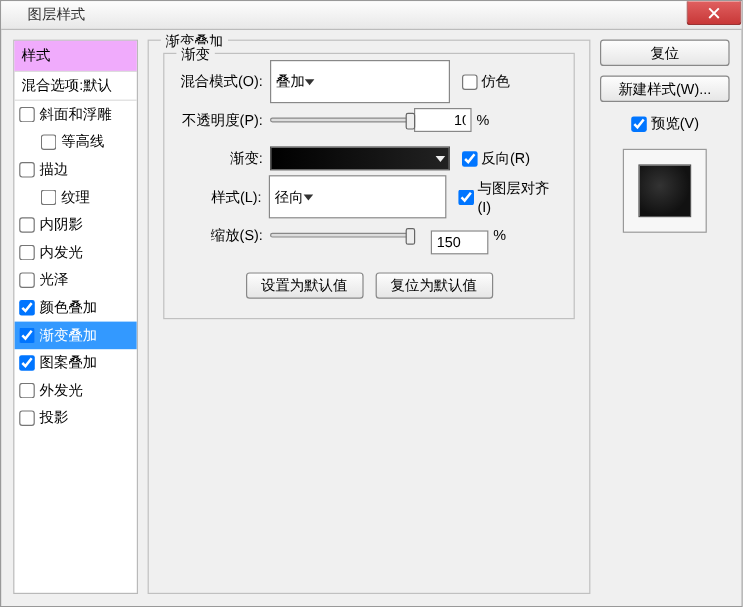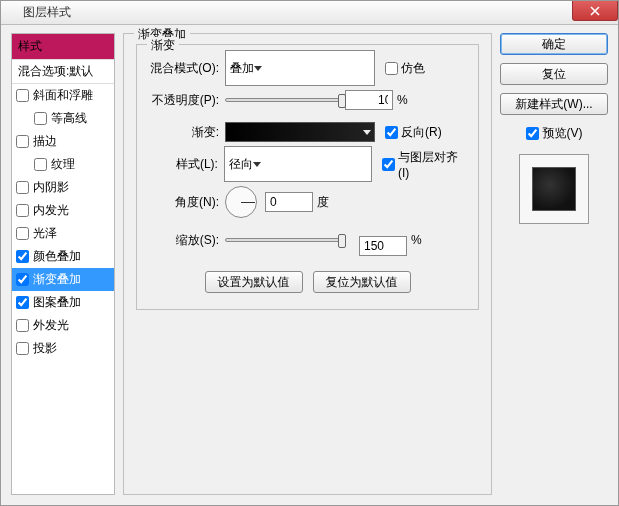--- a/index.html
+++ b/index.html
@@ -5,21 +5,21 @@
 *{box-sizing:border-box;margin:0;padding:0;font-family:"Microsoft YaHei","SimSun",Arial,sans-serif;font-size:12px}
 body{background:#fff}
 .window{width:619px;height:506px;border:1px solid #999;background:#f0f0f0;position:relative}
 .titlebar{height:24px;background:linear-gradient(#fdfdfd,#e8e8e8);border-bottom:1px solid #bbb;display:flex;align-items:center;padding-left:22px;position:relative}
 .titlebar .title{color:#333}
 .close-btn{position:absolute;right:0;top:0;width:46px;height:20px;background:linear-gradient(#e06060,#c83838);border:1px solid #933;border-top:none;border-radius:0 0 3px 3px;color:#fff;display:flex;align-items:center;justify-content:center;cursor:pointer}
 .close-btn svg{width:10px;height:10px}
 .body{display:flex;height:calc(100% - 24px);padding:8px 10px 10px 10px;gap:8px}
 .left-col{width:104px;display:flex;flex-direction:column}
 .styles-box{border:1px solid #b9b9b9;background:#fff;flex:1;display:flex;flex-direction:column}
-.styles-header{padding:4px 6px;border-bottom:1px solid #ddd;background:#be185d}
+.styles-header{padding:4px 6px;border-bottom:1px solid #ddd;background:#f0abfc}
 .style-list{flex:1;overflow:auto}
 .style-item{padding:3px 4px;display:flex;align-items:center;gap:4px;cursor:pointer}
 .style-item.sub{padding-left:22px}
 .style-item.selected{background:#3399ff;color:#fff}
 .style-item input[type=checkbox]{margin:0}
 .blend-row{padding:3px 6px;border-bottom:1px solid #ddd;cursor:pointer}
 .middle-col{flex:1}
 .fieldset{border:1px solid #c0c0c0;height:100%;padding:10px 12px;position:relative}
 .fieldset>legend{position:absolute;top:-8px;left:10px;background:#f0f0f0;padding:0 4px}
 .inner-fieldset{border:1px solid #c0c0c0;padding:12px 10px 16px 10px;position:relative}
@@ -162,48 +162,39 @@
             <div class="select" style="width:150px">
               <span>径向</span>
               <span class="arrow"></span>
             </div>
             <label class="chk" style="margin-left:10px">
               <input type="checkbox" checked="" style="">
               <span>与图层对齐(I)</span>
             </label>
           </div>
 
-          <div class="row" style="height:34px">
-            <div class="row-label">角度(N):</div>
-            <div class="angle-dial">
-              <div class="needle"></div>
-            </div>
-            <input class="num-input" style="margin-left: 8px;" value="0">
-            <span class="unit">度</span>
-          </div>
 
           <div class="row">
             <div class="row-label">缩放(S):</div>
             <div class="slider" style="flex:0 0 120px">
               <div class="thumb" style="left:112px"></div>
             </div>
             <input class="num-input" style="margin-left: 14px; margin-top: 11px;" value="150">
             <span class="unit">%</span>
           </div>
 
           <div class="btn-row">
             <button class="btn">设置为默认值</button>
             <button class="btn">复位为默认值</button>
           </div>
         </div>
       </div>
     </div>
 
     <div class="right-col">
-      <button class="btn primary">确定</button>
       <button class="btn">复位</button>
       <button class="btn">新建样式(W)...</button>
       <label class="preview-chk">
         <input type="checkbox" checked="" style="">
         <span>预览(V)</span>
       </label>
       <div class="preview-box">
         <div class="preview-thumb"></div>
       </div>
     </div>

